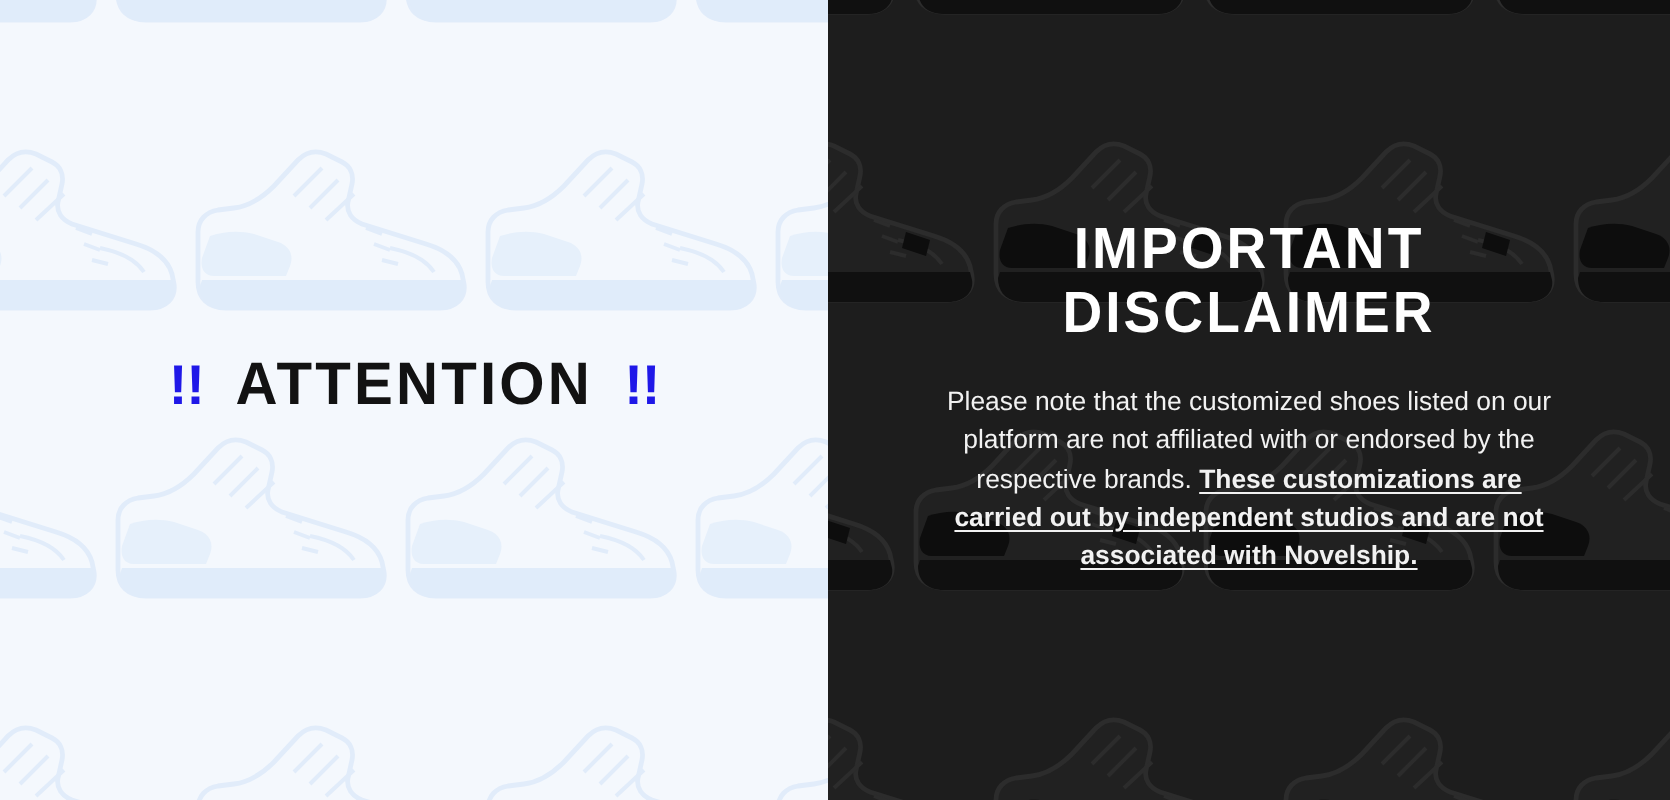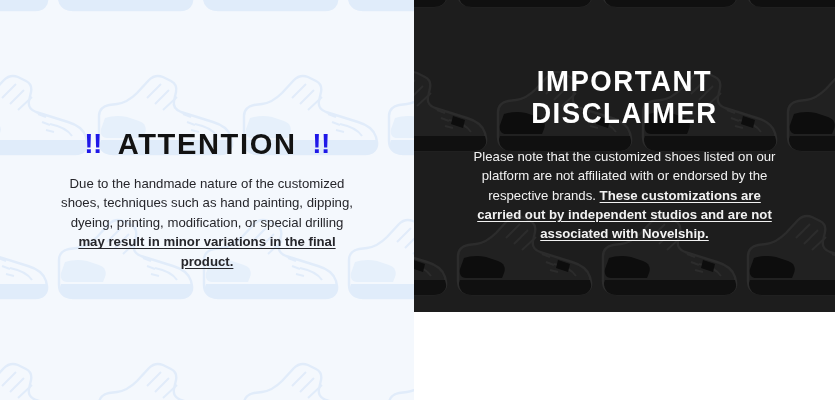--- a/index.html
+++ b/index.html
@@ -21,21 +21,21 @@
     position:relative;
     width:414px; height:400px;
     background:#f4f8fd;
     overflow:hidden;
     display:flex; align-items:center; justify-content:center;
   }
 
   
   .panel-right {
     position:relative;
-    width:421px; height:312px;
+    width:421px; height:400px;
     background:#1d1d1d;
     overflow:hidden;
     display:flex; align-items:center; justify-content:center;
   }
 
   .pattern {
     position:absolute;
     top:-20px; left:-30px;
     width:520px; height:470px;
     pointer-events:none;
@@ -146,21 +146,20 @@
     </svg>
 
     <div class="content">
 
       <div class="heading heading-left">
         <span class="bang">!!</span>
         <span class="heading-left-text">ATTENTION</span>
         <span class="bang">!!</span>
       </div>
 
-      <p class="body-left"><span>Due to the handmade nature of the customized shoes, techniques such as hand painting, dipping, dyeing, printing, modification, or special drilling </span><span class="emph">may result in minor variations in the final product.</span></p>
 
     </div>
   </div>
 
   <div class="panel-right">
 
     <svg class="pattern" viewBox="0 0 520 470" aria-hidden="true">
       <defs>
         <g id="sneakerD">
           <path d="M4 46 C4 40 8 36 14 35 L22 34 C30 33 36 29 42 23 L54 10 C58 6 63 5 68 7 L76 11 C80 13 82 17 81 22 L79 31 C78 36 81 40 86 42 L118 52 C128 55 134 60 136 67 L137 72 C138 79 133 84 125 84 L18 84 C9 84 4 79 4 71 Z" fill="#212121" stroke="#2c2c2c" stroke-width="2.4"></path>

